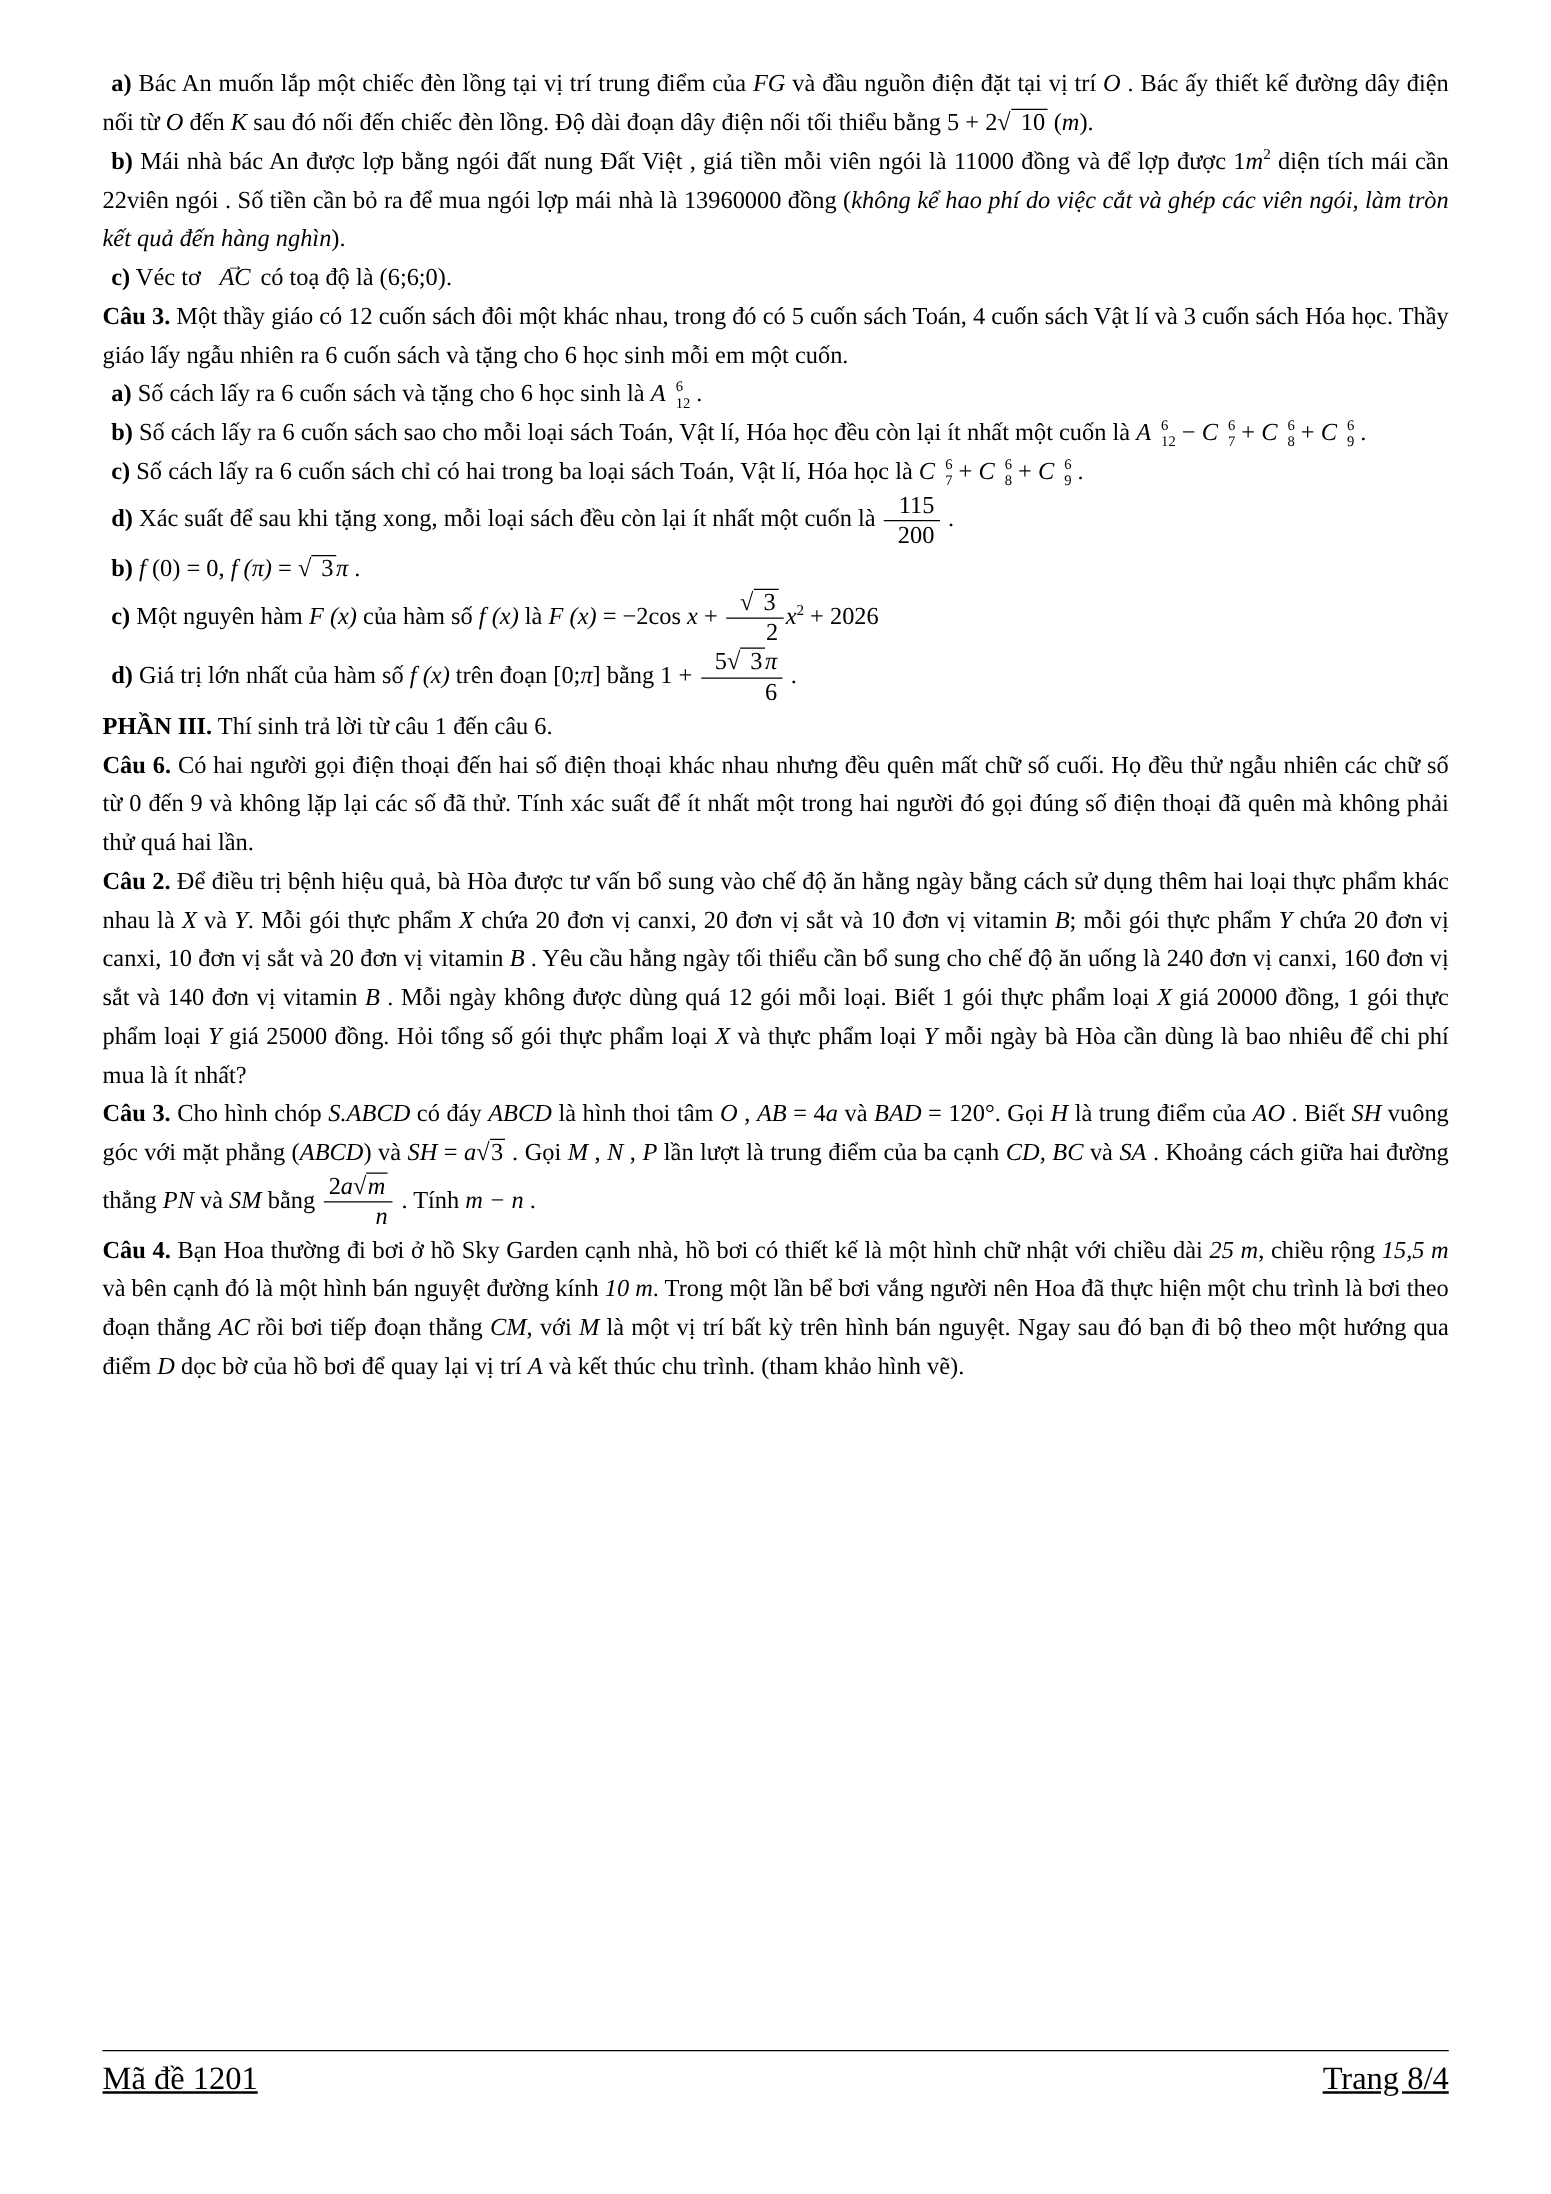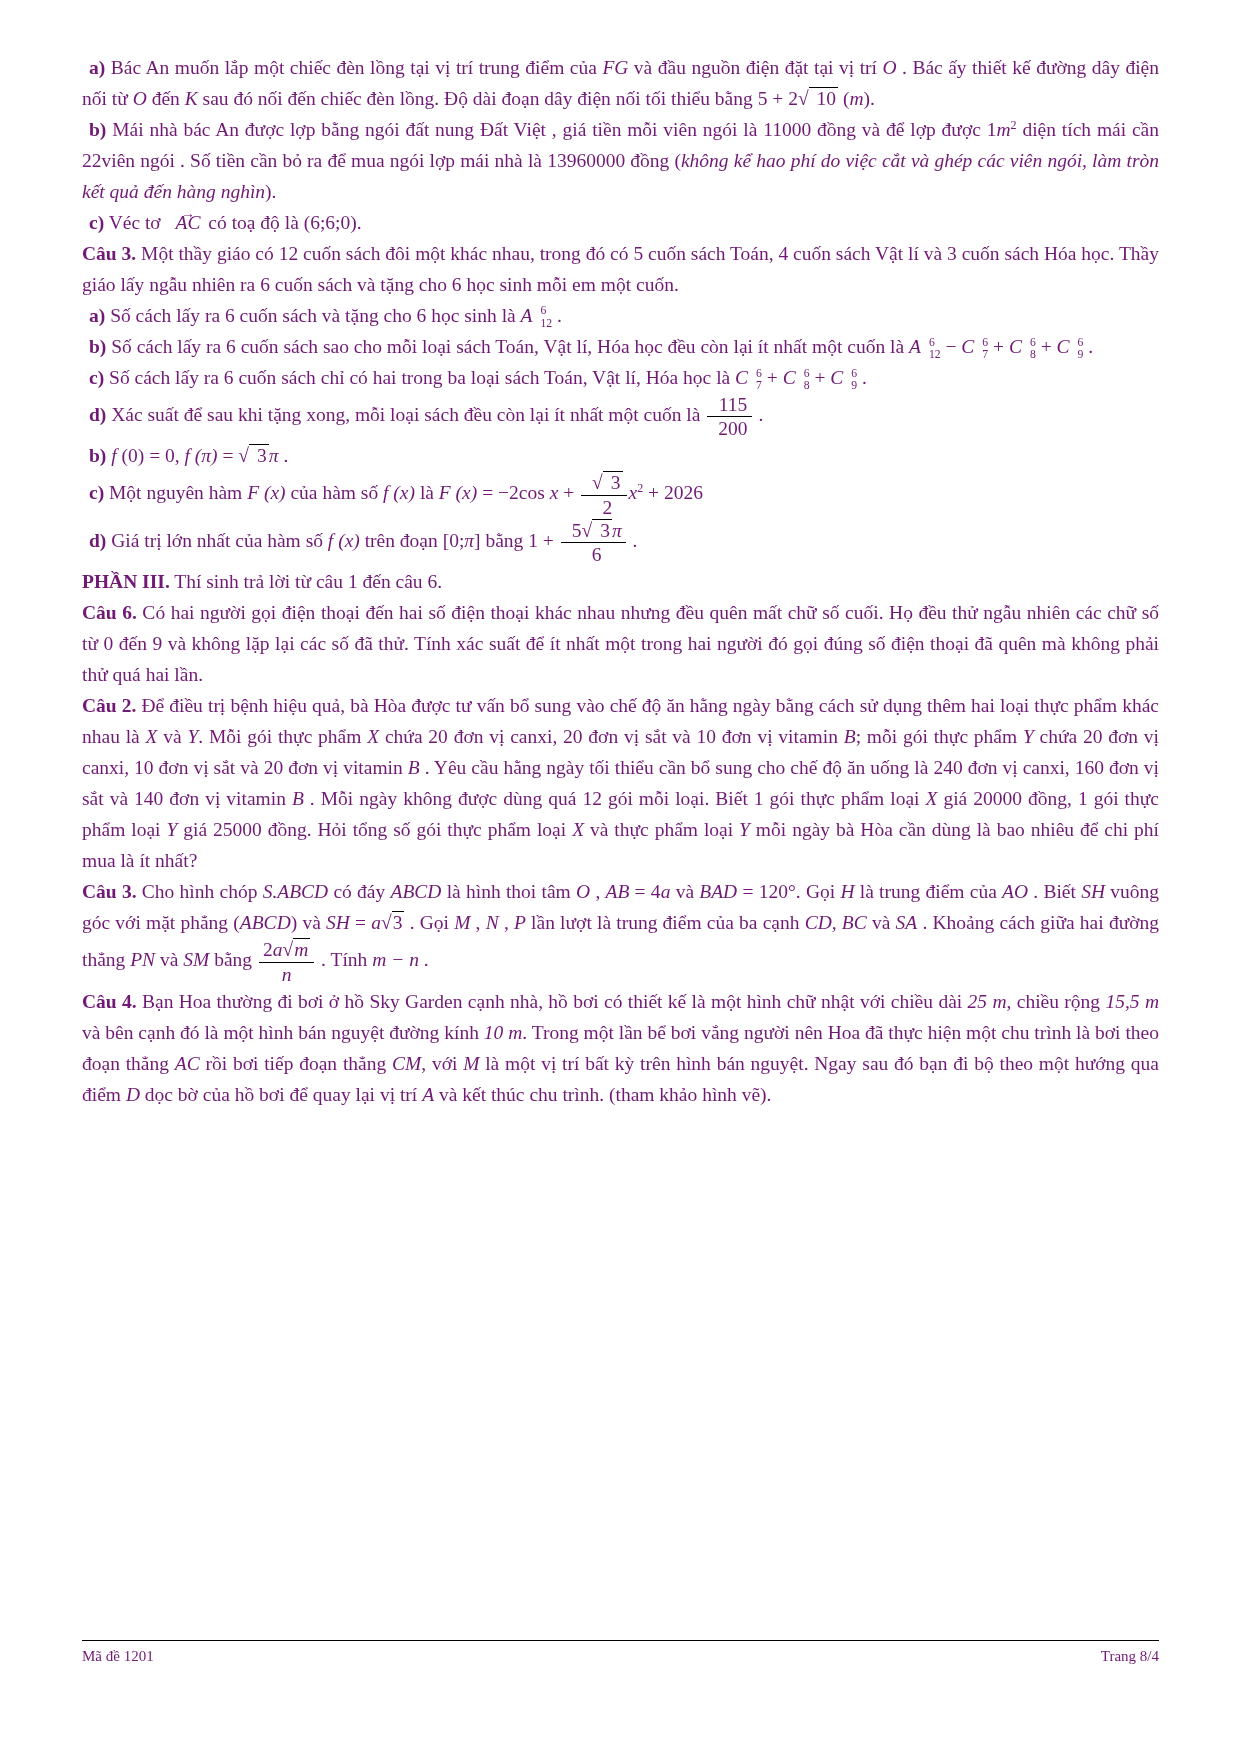--- a/index.html
+++ b/index.html
@@ -1,49 +1,49 @@
 <!DOCTYPE html>
 <html><head>
 <meta charset="utf-8">
 <style>
   html,body{margin:0;padding:0;background:#ffffff;}
   .page{
     position:relative;
     width:1241px;height:1755px;
-    background:#ffffff;color:#701a75;
+    background:#ffffff;color:#000000;
     font-family:"Liberation Serif","DejaVu Serif",serif;
     font-size:19.5px;
     box-sizing:border-box;
     padding:52px 82px 4px 82px;
     overflow:hidden;
     border-radius:30px;
   }
   .para{margin:0;text-align:justify;line-height:31px;}
   .para.ind{text-indent:7px;}
   .sb{font-weight:700;}
   .si{font-style:italic;}
   .sm{font-style:italic;}
   .ssup{vertical-align:super;font-size:0.62em;line-height:0;}
   .sss{white-space:nowrap;}
   .sss-base{font-style:italic;}
   .sss-stack{display:inline-block;vertical-align:-0.45em;font-size:0.6em;line-height:1.1;text-align:left;margin-left:1px;}
   .sss-sup,.sss-sub{display:block;}
   .ssqrt{white-space:nowrap;}
   .ssqrt .rad{font-style:normal;}
   .ssqrt .radbody{display:inline-block;border-top:1.2px solid #000;padding:0 2px 0 1px;line-height:1.15;}
-  .sfrac{display:inline-block;vertical-align:middle;text-align:center;line-height:1.18;margin:0 2px;}
+  .sfrac{display:inline-block;vertical-align:middle;text-align:right;line-height:1.18;margin:0 2px;}
   .sfrac .fn,.sfrac .fd{display:block;padding:0 4px;}
   .sfrac .fd{border-top:1.3px solid #000;}
   .svec{font-style:italic;position:relative;display:inline-block;padding:0 3px;}
   .svec::after{content:"→";position:absolute;left:50%;top:-0.62em;transform:translateX(-50%);font-size:0.72em;font-style:normal;}
   .footer{
     position:absolute;left:82px;right:82px;top:1640px;
     border-top:1px solid #000;
     display:flex;justify-content:space-between;
-    padding-top:7px;font-size:15px;
+    padding-top:7px;font-size:26px;text-decoration:underline;
   }
 </style>
 </head>
 <body>
 
 <div class="page">
   <div class="doc">
       <p class="para ind"><span class="sb">a)</span> Bác An muốn lắp một chiếc đèn lồng tại vị trí trung điểm của <span class="sm">FG</span> và đầu nguồn điện đặt tại vị trí <span class="sm">O</span> . Bác ấy thiết kế đường dây điện nối từ <span class="sm">O</span> đến <span class="sm">K</span> sau đó nối đến chiếc đèn lồng. Độ dài đoạn dây điện nối tối thiểu bằng 5 + 2<span class="ssqrt"><span class="rad">√</span><span class="radbody">10</span></span> (<span class="sm">m</span>).</p>
       <p class="para ind"><span class="sb">b)</span> Mái nhà bác An được lợp bằng ngói đất nung Đất Việt , giá tiền mỗi viên ngói là 11000 đồng và để lợp được 1<span class="sm">m</span><span class="ssup">2</span> diện tích mái cần 22viên ngói . Số tiền cần bỏ ra để mua ngói lợp mái nhà là 13960000 đồng (<span class="si">không kể hao phí do việc cắt và ghép các viên ngói, làm tròn kết quả đến hàng nghìn</span>).</p>
       <p class="para ind"><span class="sb">c)</span> Véc tơ <span class="svec">AC</span> có toạ độ là (6;6;0).</p>

